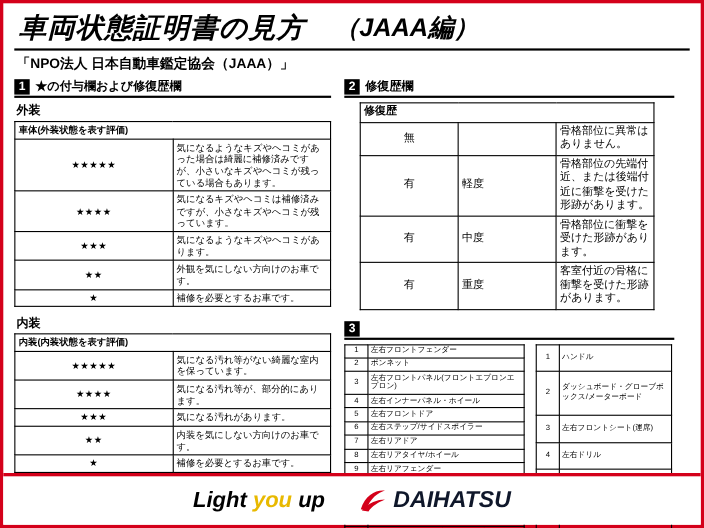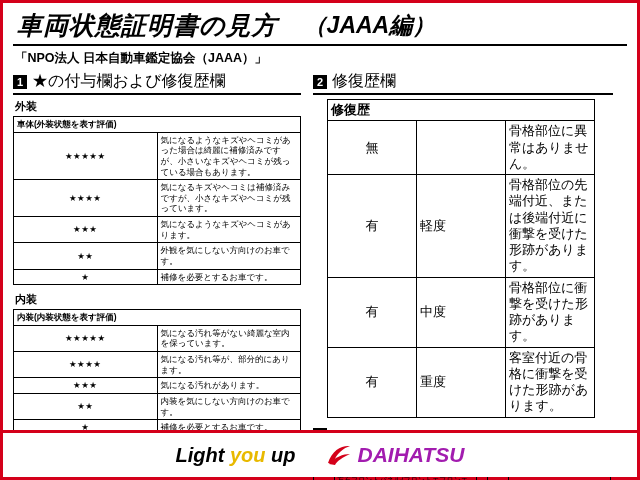--- a/index.html
+++ b/index.html
@@ -53,21 +53,21 @@
     padding-bottom:1px; margin-bottom:4px;
   }
   .sec-num {
     display:inline-block;
     width:14px; height:14px; line-height:14px;
     text-align:center;
     background:#000; color:#fff;
     font-size:11px; font-weight:bold;
     margin-right:5px;
   }
-  .sec-title { font-size:16px; font-weight:normal; white-space:nowrap; }
+  .sec-title { font-size:11px; font-weight:bold; white-space:nowrap; }
 
   .grp-label { font-size:11px; font-weight:bold; margin:3px 0 2px 2px; }
 
   table { border-collapse:collapse; }
   .eval-table { width:100%; table-layout:fixed;border-radius:11px; }
   .eval-table td, .eval-table th {
     border:1px solid #000;
     font-size:8.5px;
     padding:2px 3px;
     vertical-align:middle;
@@ -79,21 +79,21 @@
   .stars {
     width:74px; text-align:center; letter-spacing:0.5px;
     font-size:9.5px; white-space:nowrap;
   }
   .eval-inner { padding-left:24px; }
 
   
   .rep-table { width:100%; table-layout:fixed; margin-left:14px; width:268px; }
   .rep-table td {
     border:1px solid #000;
-    font-size:13px;
+    font-size:10px;
     padding:2px 3px;
     line-height:1.25;
     vertical-align:middle;
   }
   .rep-hdr { font-weight:bold; }
   .c-mark { width:20px; text-align:center; }
   .c-deg  { width:30px; }
 
   
   .parts-wrap { display:flex; gap:10px; margin-top:4px; }
@@ -117,21 +117,21 @@
     display:flex; align-items:center; justify-content:center;
     gap:30px;
     background:#fff;
   }
   .light { font-size:20px; font-style:italic; font-weight:bold; }
   .lyu-y { color:#e8b900; }
   .daihatsu {
     display:flex; align-items:center; gap:6px;
   }
   .d-mark { width:26px; height:24px; }
-  .d-text { font-size:21px; font-weight:bold; color:#a21caf; font-style:italic; letter-spacing:0px; }
+  .d-text { font-size:21px; font-weight:bold; color:#0f172a; font-style:italic; letter-spacing:0px; }
 </style>
 </head>
 <body>
 
 <div class="page">
 
   <div class="title-row">
     <div class="title-main">車両状態証明書の見方</div>
     <div class="title-sub">（JAAA編）</div>
   </div>

